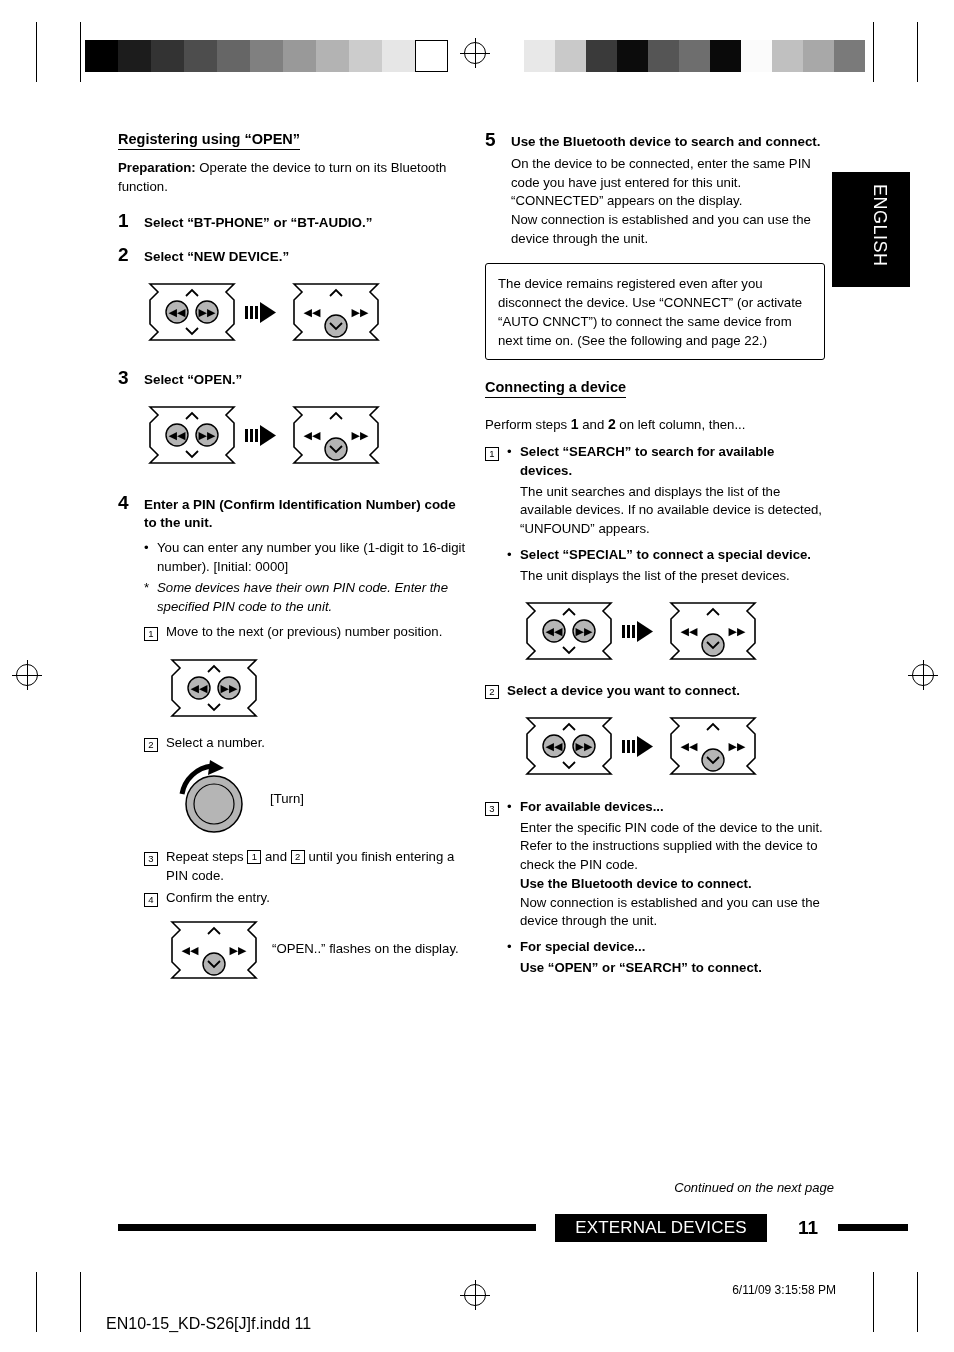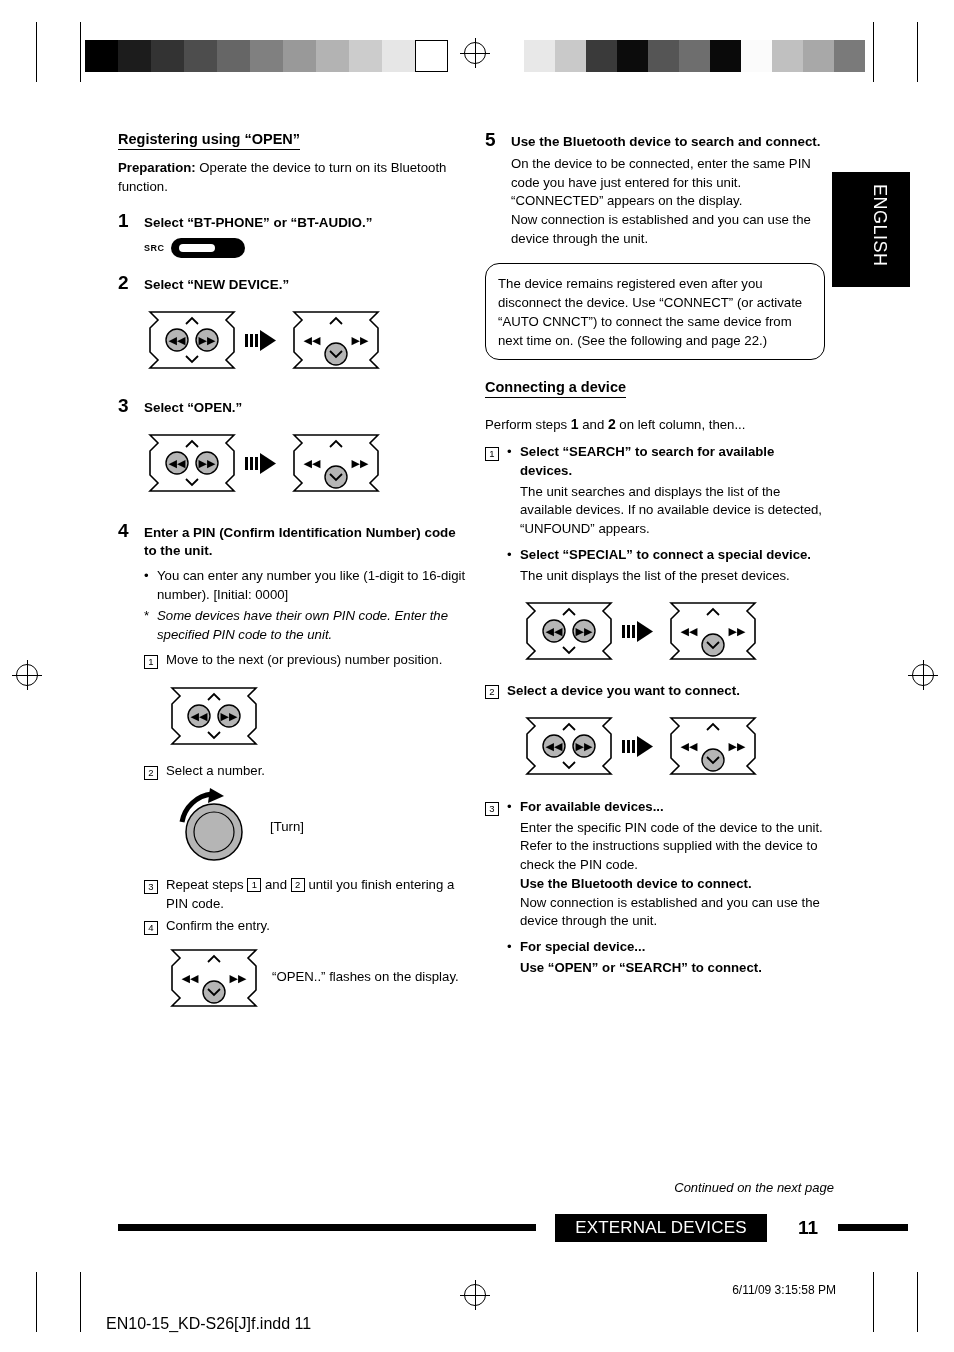--- a/index.html
+++ b/index.html
@@ -126,21 +126,21 @@
     transform-origin: left top;
     left: 58px;
     top: 12px;
     white-space: nowrap;
     font-weight: 400;
   }
 
   
   .notebox {
     border: 1px solid #000;
-    border-radius: 14px;
+    border-radius: 3px;
     padding: 10px 12px 9px 12px;
     font-size: 13.2px;
     line-height: 1.45;
     margin: 14px 0 16px 0;
   }
 
   
   .contnext {
     position: absolute;
     right: 120px;
@@ -265,27 +265,20 @@
 
     <p>
       <span class="b">Preparation:</span><span> Operate the device to turn on its Bluetooth function.</span>
     </p>
 
     
     <div class="step">
       <div class="num">1</div>
       <div class="txt">Select “BT-PHONE” or “BT-AUDIO.”</div>
     </div>
-    <div class="gfxrow" style="margin-top:6px;align-items:center;">
-      <span style="font-size:9px;font-weight:bold;letter-spacing:0.5px;margin-right:5px;">SRC</span>
-      <svg width="76" height="22" viewBox="0 0 76 22">
-        <rect x="1" y="1" width="74" height="20" rx="10" fill="#000"></rect>
-        <rect x="9" y="7" width="36" height="8" rx="4" fill="#ffffff"></rect>
-      </svg>
-    </div>
 
     
     <div class="step">
       <div class="num">2</div>
       <div class="txt">Select “NEW DEVICE.”</div>
     </div>
     <div class="gfxrow" style="margin-top:10px;">
       <svg width="96" height="72" viewBox="0 0 96 72">
         <path d="M6 8 L14 16 L6 24 L6 48 L14 56 L6 64 L90 64 L82 56 L90 48 L90 24 L82 16 L90 8 Z" fill="none" stroke="#000" stroke-width="1.6"></path>
         <circle cx="33" cy="36" r="11" fill="#b5b5b5" stroke="#000" stroke-width="1.4"></circle>

